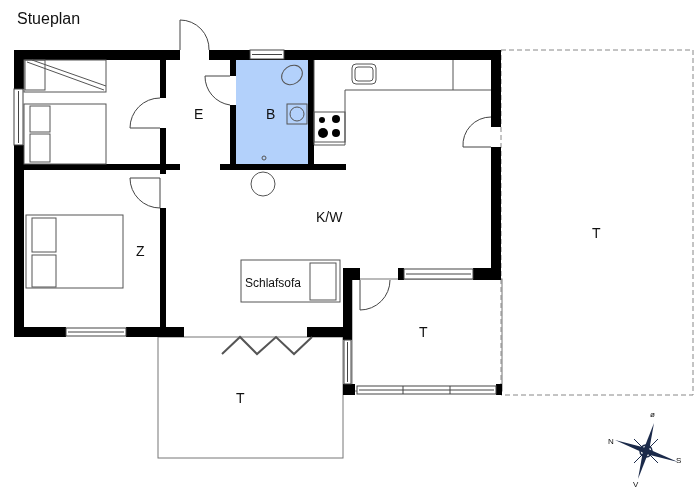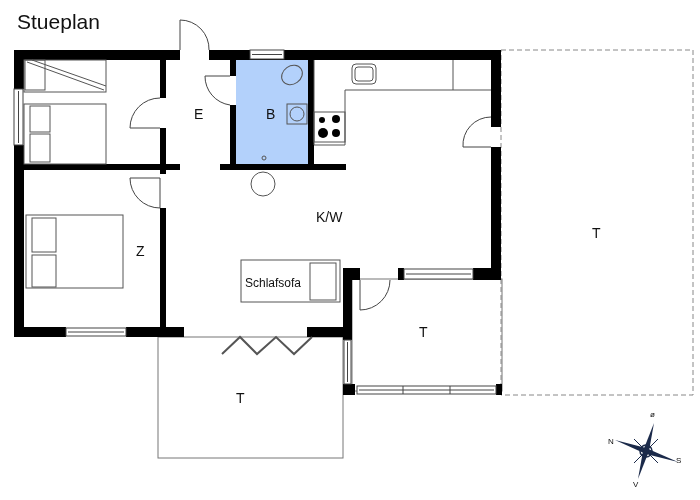--- a/index.html
+++ b/index.html
@@ -1,19 +1,19 @@
 <!DOCTYPE html>
 <html><head>
   <meta charset="utf-8">
   <style>
     html, body { margin: 0; padding: 0; background: #ffffff; }
     body { width: 700px; height: 500px; position: relative; overflow: hidden;
            font-family: "Liberation Sans", sans-serif; }
     #plan { position: absolute; left: 0; top: 0; }
-    .title { position: absolute; left: 17px; top: 10px; font-size: 21px; color: #111; }
+    .title { position: absolute; left: 17px; top: 10px; font-size: 16px; color: #111; }
     .lbl { font-family: "Liberation Sans", sans-serif; fill: #111; }
   </style>
 </head>
 <body>
 
 <div class="title">Stueplan</div>
 
 <svg id="plan" width="700" height="500" viewBox="0 0 700 500">
 
   <g>

